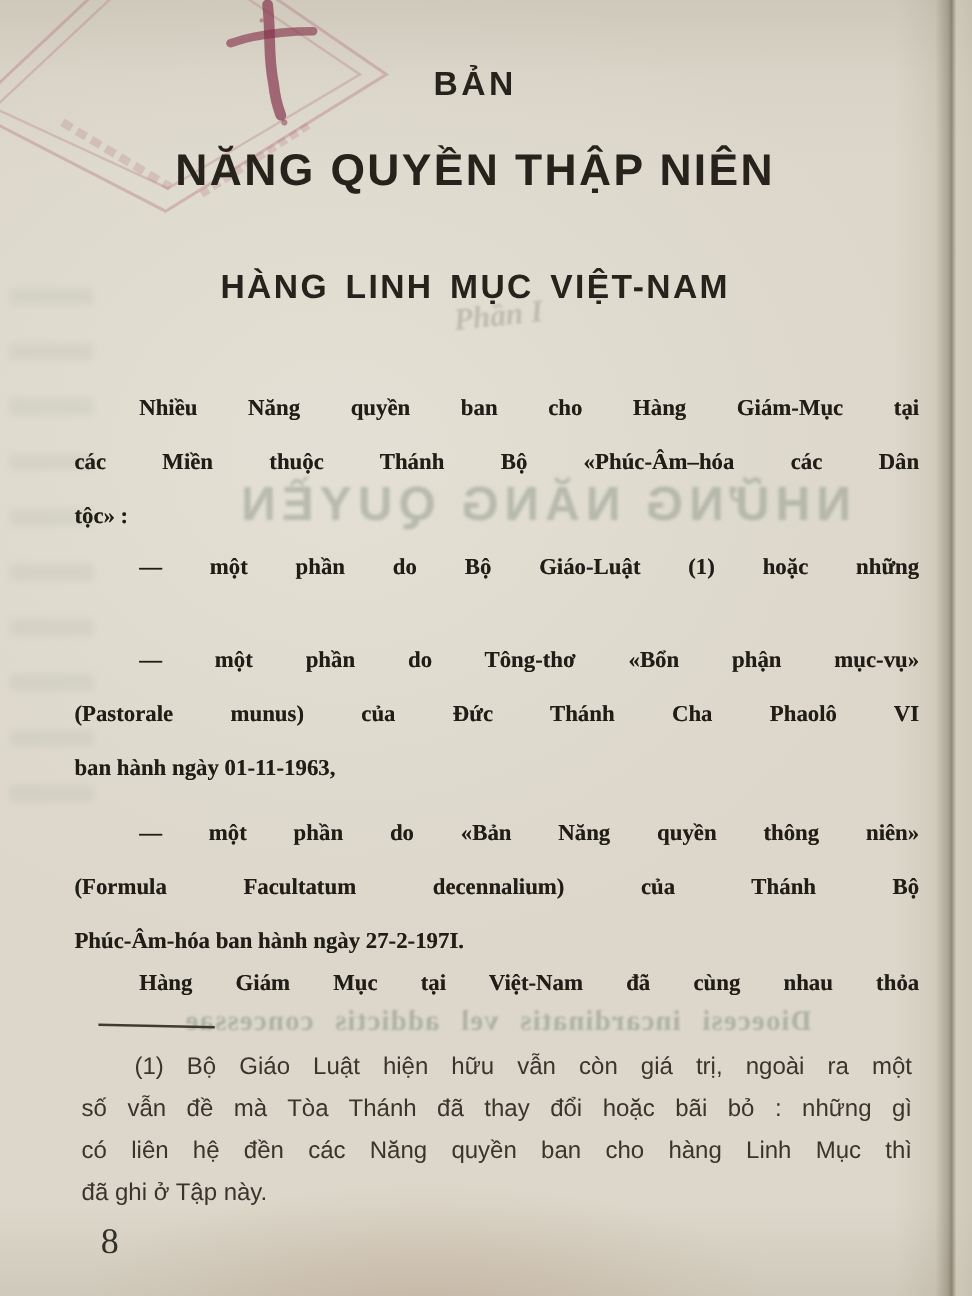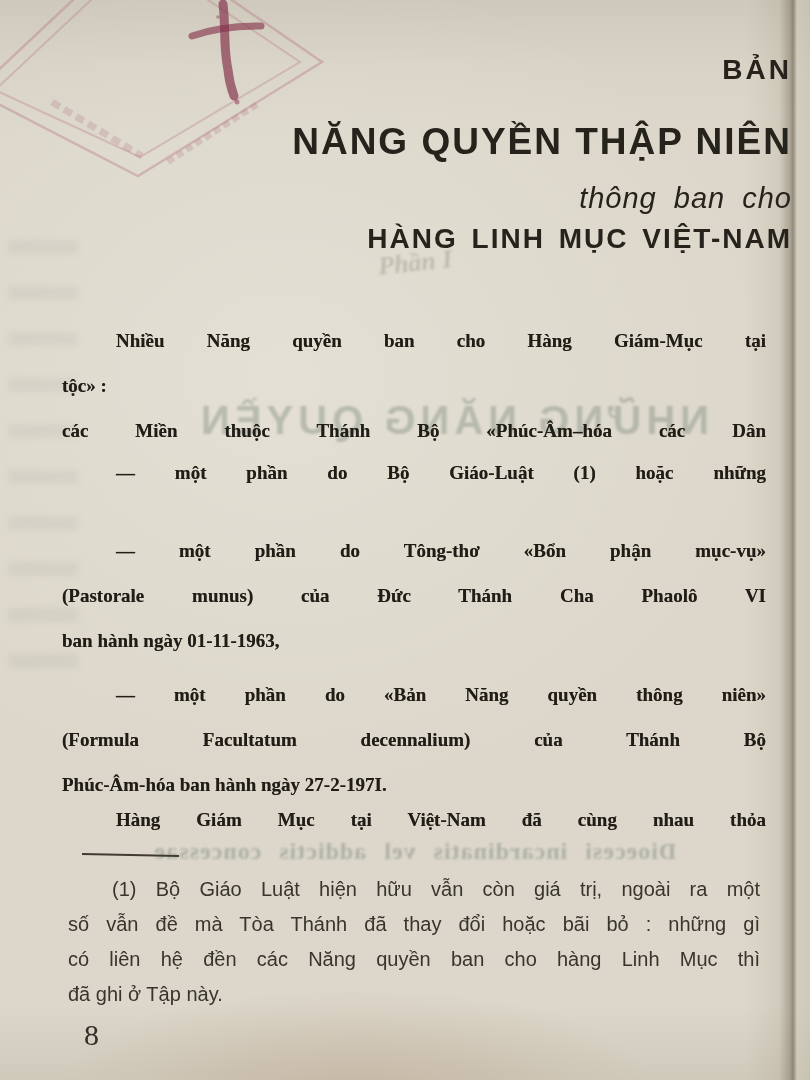--- a/index.html
+++ b/index.html
@@ -7,21 +7,21 @@
     position:relative;width:810px;height:1080px;overflow:hidden;
     background-color:#dcd7ca;
     background-image:
       radial-gradient(ellipse 420px 150px at 44% 101%, rgba(184,155,132,0.38), rgba(184,155,132,0) 70%),
       linear-gradient(90deg, rgba(0,0,0,0) 92%, rgba(118,104,82,0.10) 96.2%, rgba(92,80,58,0.36) 97.5%, rgba(60,50,34,0.46) 97.9%, rgba(205,198,182,0.55) 98.4%, rgba(188,181,164,0.40) 100%),
       linear-gradient(180deg, rgba(170,164,148,0.28) 0%, rgba(170,164,148,0.07) 6%, rgba(0,0,0,0) 13%),
       linear-gradient(0deg, rgba(158,148,128,0.20) 0%, rgba(0,0,0,0) 7%),
       radial-gradient(ellipse 700px 600px at 35% 35%, rgba(242,240,232,0.35), rgba(0,0,0,0) 70%);
     font-family:"Liberation Serif","DejaVu Serif",serif;
   }
-  .hdr{position:absolute;left:0;width:792px;text-align:right;
+  .hdr{position:absolute;left:0;width:792px;text-align:center;
        font-family:"Liberation Sans","DejaVu Sans",sans-serif;color:#26231d;}
   .kicker{top:54px;font-size:28px;font-weight:700;letter-spacing:3px;}
   .title{top:121px;font-size:37px;font-weight:700;letter-spacing:2px;}
   .subtitle{top:182px;font-size:29px;font-style:italic;font-weight:500;letter-spacing:1px;word-spacing:8px;}
   .subject{top:223px;font-size:28px;font-weight:700;letter-spacing:2px;word-spacing:4px;}
 
   .para{position:absolute;left:62px;width:704px;font-size:19px;line-height:45px;
         font-weight:700;color:#201d17;text-shadow:0 0 0.5px rgba(32,29,23,.6);}
   .para .line{text-align:justify;text-align-last:justify;white-space:normal;}
   .para .line.first{text-indent:54px;}
@@ -79,27 +79,26 @@
     </g>
   </svg>
 
   <div class="ghost-col"></div>
   <div class="ghost ghost-script">Phần I</div>
   <div class="ghost ghost-title">NHỮNG NĂNG QUYỀN</div>
   <div class="ghost ghost-latin">Dioecesi incardinatis vel addictis concessae</div>
 
   <div class="hdr kicker">BẢN</div>
   <div class="hdr title">NĂNG QUYỀN THẬP NIÊN</div>
-  <div class="hdr subtitle">thông ban cho</div>
   <div class="hdr subject">HÀNG LINH MỤC VIỆT-NAM</div>
 
   <div class="para p1">
       <div class="line first">Nhiều Năng quyền ban cho Hàng Giám-Mục tại</div>
+      <div class="line">các Miền thuộc Thánh Bộ «Phúc-Âm–hóa các Dân</div>
       <div class="line last">tộc» :</div>
-      <div class="line">các Miền thuộc Thánh Bộ «Phúc-Âm–hóa các Dân</div>
     </div>
   <div class="para p2">
       <div class="line first">— một phần do Bộ Giáo-Luật (1) hoặc những</div>
     </div>
   <div class="para p3">
       <div class="line first">— một phần do Tông-thơ «Bổn phận mục-vụ»</div>
       <div class="line">(Pastorale munus) của Đức Thánh Cha Phaolô VI</div>
       <div class="line last">ban hành ngày 01-11-1963,</div>
     </div>
   <div class="para p4">

